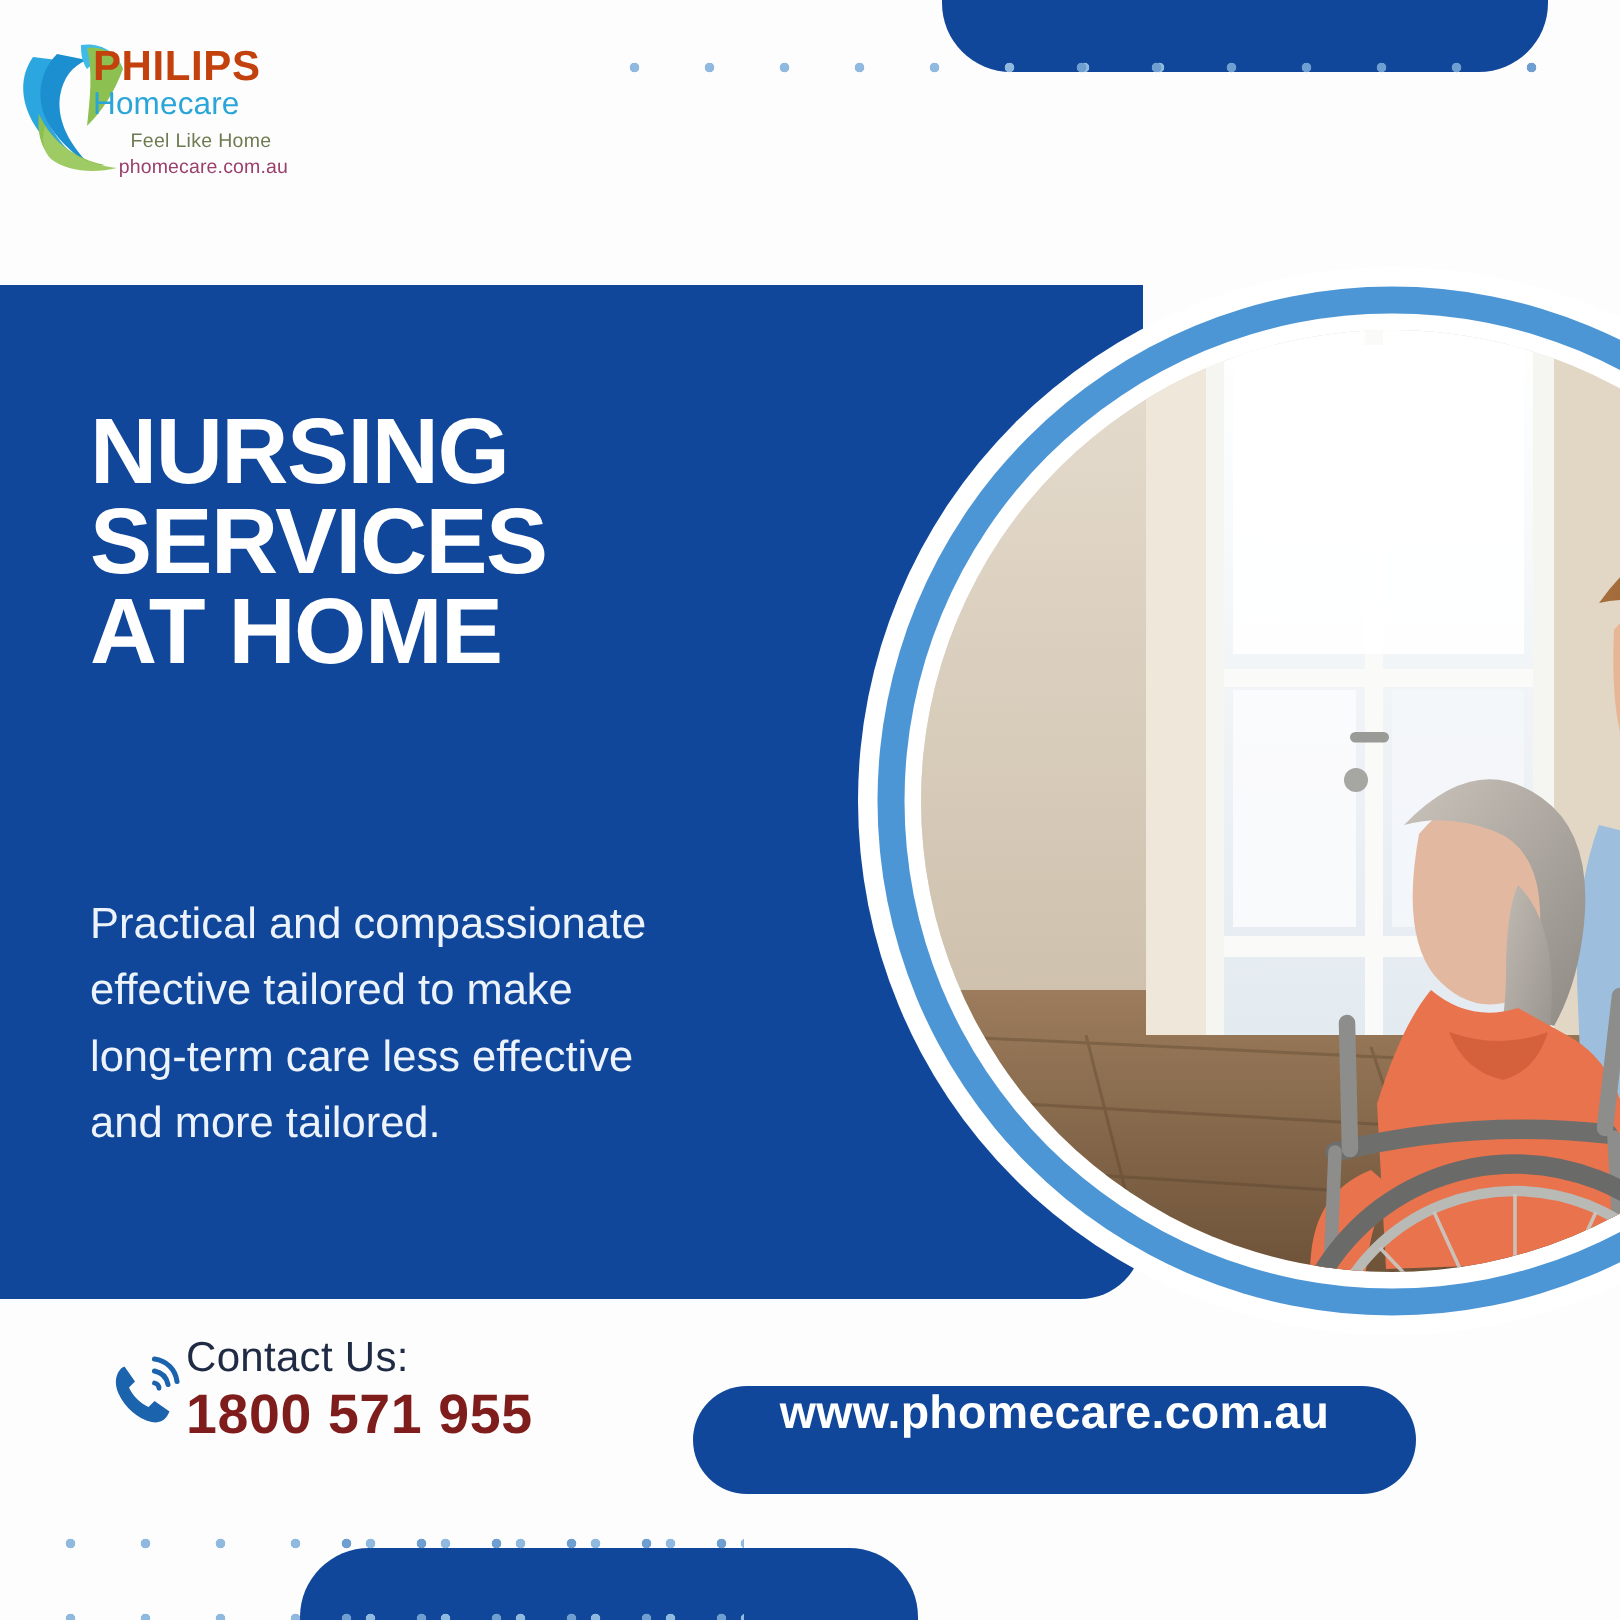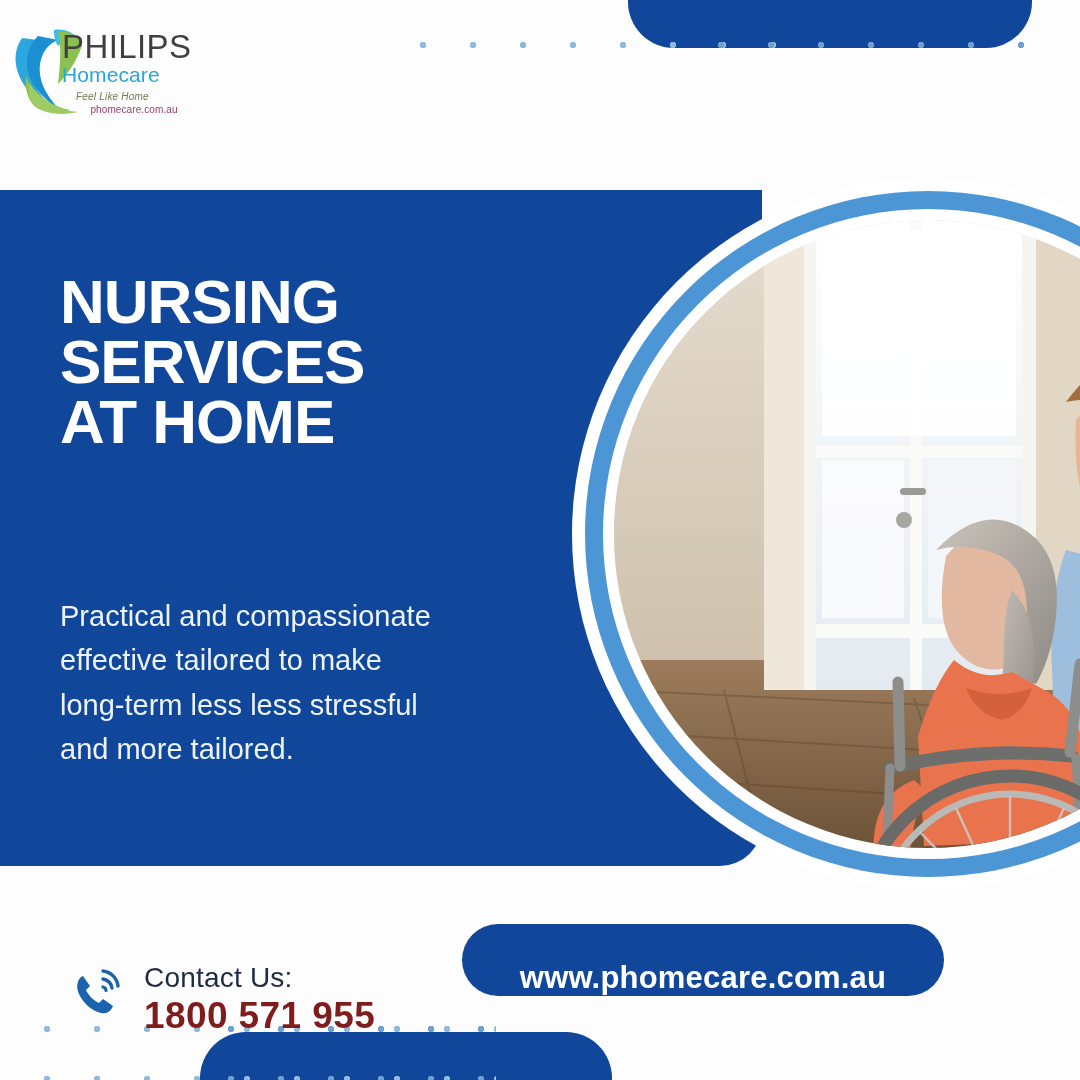--- a/index.html
+++ b/index.html
@@ -96,34 +96,34 @@
     position:absolute;
     left:14px; top:22px;
     width:178px; height:112px;
   }
   #logo-mark {
     position:absolute; left:0; top:0;
     width:72px; height:92px;
   }
   #logo-text { position:absolute; left:48px; top:8px; width:130px; }
   .logo-philips {
-    font-size:33px; font-weight:normal; letter-spacing:0.4px;
-    color:#404040; line-height:1.02;
+    font-size:28px; font-weight:bold; letter-spacing:0.4px;
+    color:#c2410c; line-height:1.02;
   }
   .logo-homecare {
     font-size:21px; font-weight:normal; letter-spacing:0.1px;
     color:#29A5D8; line-height:1.08;
   }
   .logo-tag {
-    font-size:10px; color:#6e7b52; letter-spacing:0.2px;
-    text-align:left; margin-top:5px; margin-left:14px;font-style:italic;
+    font-size:13px; color:#6e7b52; letter-spacing:0.2px;
+    text-align:center; margin-top:5px; margin-left:14px;
   }
   .logo-url {
-    font-size:10px; color:#9b3f6d; letter-spacing:0.1px;
-    text-align:center; margin-top:2px; margin-left:14px;
+    font-size:13px; color:#9b3f6d; letter-spacing:0.1px;
+    text-align:right; margin-top:2px; margin-left:14px;
   }
 
   
   #headline {
     position:absolute;
     left:60px; top:272px;
     width:560px;
     color:#ffffff;
     font-weight:bold;
     font-size:62px;
@@ -142,41 +142,41 @@
     color:#edf3fb;
     font-size:29px;
     line-height:1.53;
     font-weight:normal;
   }
   #subheadline .sub-line { display:block; }
 
   
   #contact {
     position:absolute;
-    left:70px; top:964px;
-    display:flex; gap:20px;
+    left:70px; top:891px;
+    display:flex; align-items:center; 
   }
   #phone-icon { width:54px; height:54px; flex:0 0 54px; }
   #contact-text { line-height:1.0; }
   #contact-label {
     font-size:28px; color:#1f2a44; letter-spacing:0.2px; font-weight:normal;
   }
   #contact-number {
     font-size:37px; color:#7f1d1d; font-weight:bold;
     letter-spacing:0.4px; margin-top:5px;
   }
 
   
   #website-pill {
     position:absolute;
     left:462px; top:924px;
     width:482px; height:72px;
     background:#10479B;
     border-radius:36px;
-    display:flex; align-items:flex-end; justify-content:center;
+    display:flex; align-items:flex-start; justify-content:center;
   }
   #website-pill-label {
     color:#ffffff; font-size:31px; font-weight:bold; letter-spacing:0.2px;
   }
 </style>
 </head>
 <body>
 
 <div id="poster">
 
@@ -359,21 +359,21 @@
 
   <h1 id="headline">
     <span class="hl-line">NURSING</span>
     <span class="hl-line">SERVICES</span>
     <span class="hl-line">AT HOME</span>
   </h1>
 
   <p id="subheadline">
     <span class="sub-line">Practical and compassionate</span>
     <span class="sub-line">effective tailored to make</span>
-    <span class="sub-line">long-term less less stressful</span>
+    <span class="sub-line">long-term care less effective</span>
     <span class="sub-line">and more tailored.</span>
   </p>
 
   <div id="contact">
     <svg id="phone-icon" viewBox="0 0 54 54">
       <path d="M11 13 C7 17 6 23 9 30 C13 39 22 47 31 49 C36 50 40 48 42 44 L43 42 L33 35 L29 39 C24 37 18 31 16 26 L20 22 L13 12 Z" fill="#1C63AE"></path>
       <path d="M33 7 C41 8 47 14 48 22" fill="none" stroke="#1C63AE" stroke-width="3.4" stroke-linecap="round"></path>
       <path d="M33 15 C38 16 41 19 42 24" fill="none" stroke="#1C63AE" stroke-width="3.4" stroke-linecap="round"></path>
       <path d="M33 23 C35 23.5 36 25 36 26.5" fill="none" stroke="#1C63AE" stroke-width="3.2" stroke-linecap="round"></path>
     </svg>

